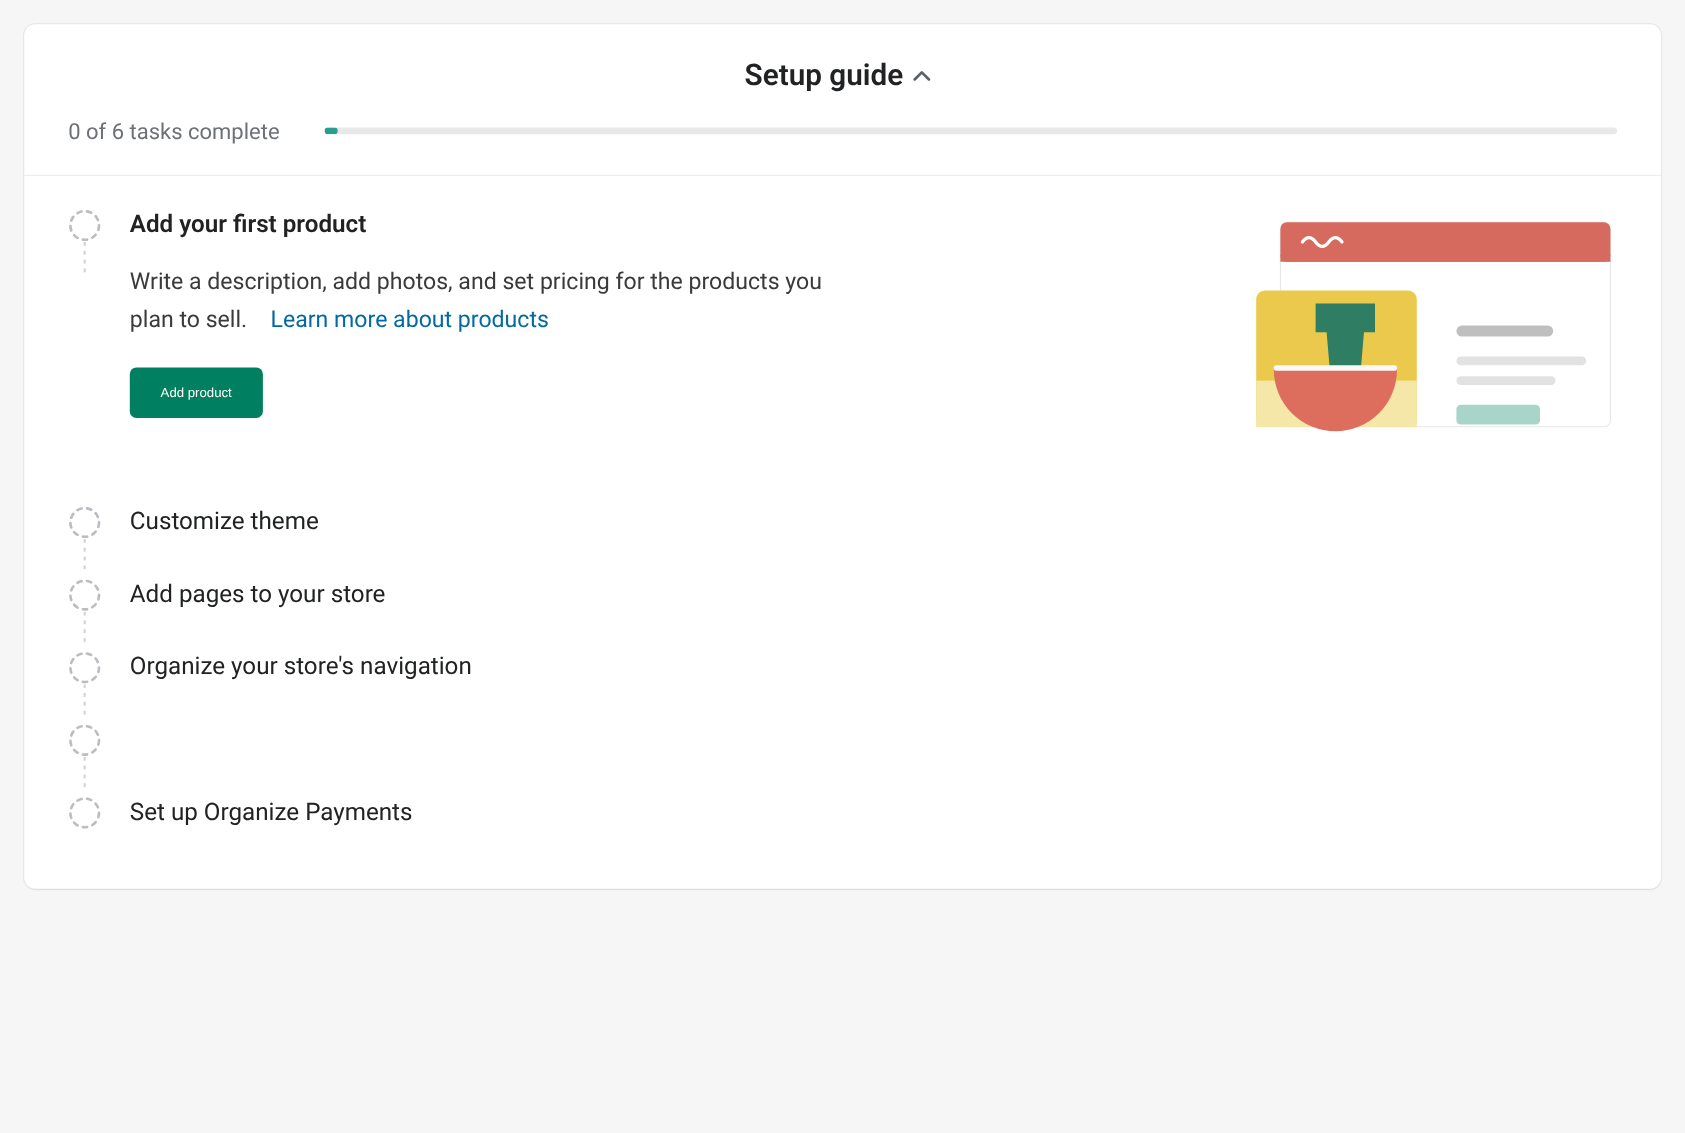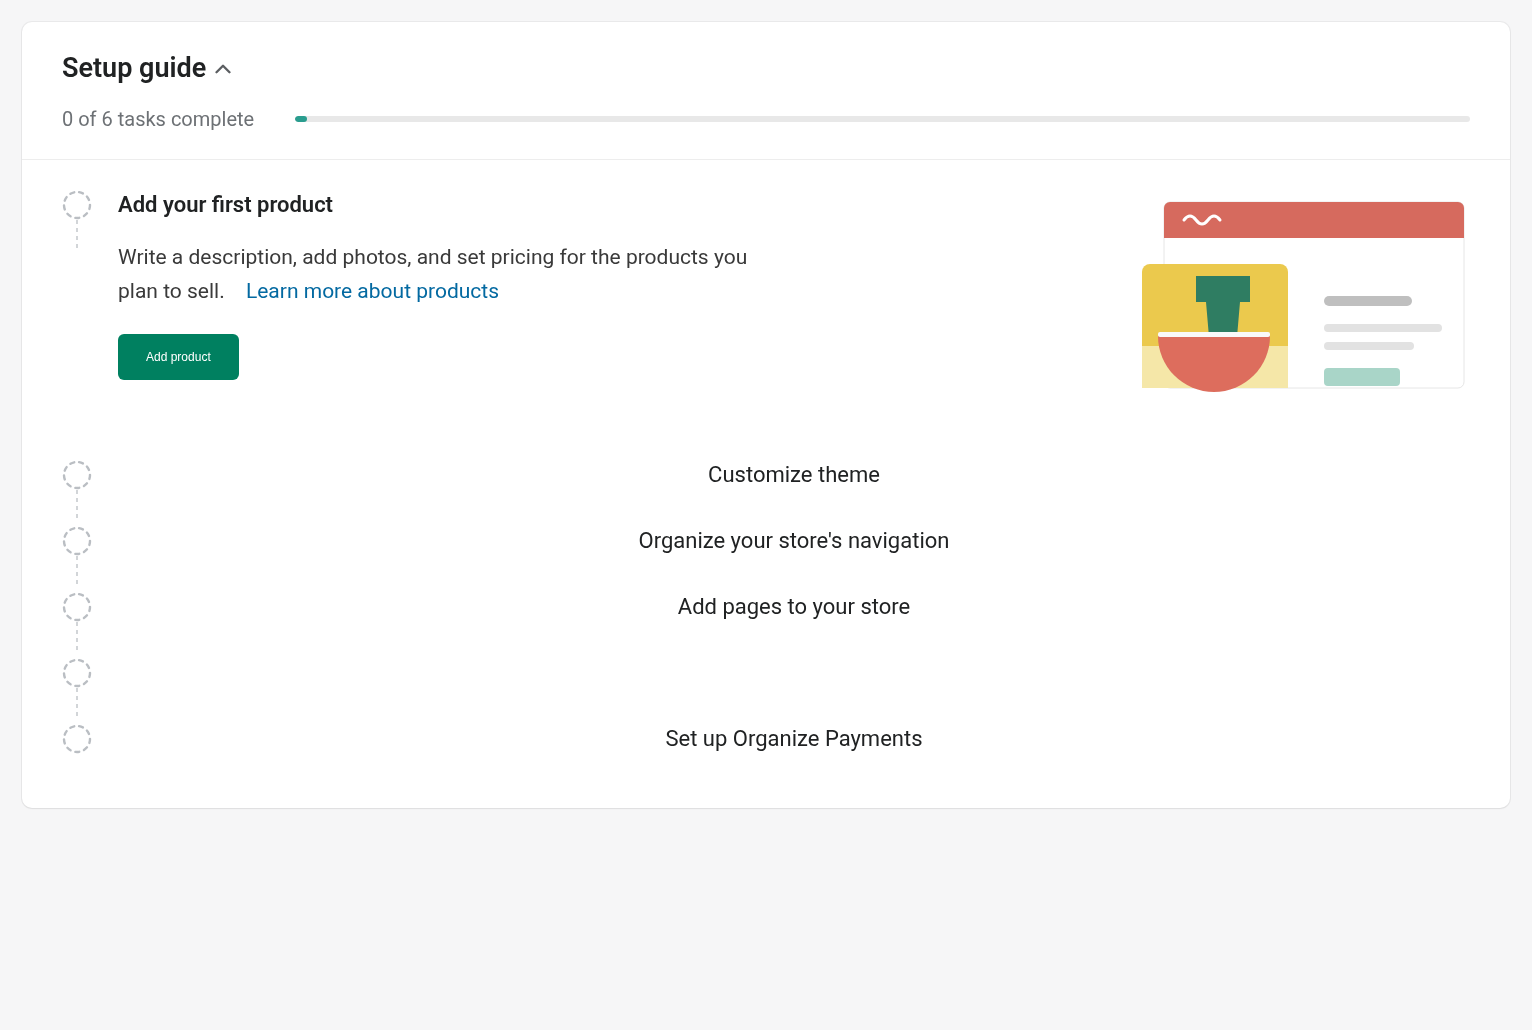--- a/index.html
+++ b/index.html
@@ -17,21 +17,21 @@
       border-radius: 10px;
       box-shadow: 0 0 0 1px rgba(0,0,0,0.05), 0 1px 2px rgba(0,0,0,0.05);
       overflow: hidden;
     }
     .card-header {
       padding: 30px 40px 28px 40px;
       border-bottom: 1px solid #ededed;
     }
     .header-top {
       display: flex;
-      justify-content: flex-start;
+      justify-content: center;
       align-items: flex-start;
     }
     .card-title {
       font-size: 27px;
       font-weight: 600;
       color: #202223;
     }
     .collapse-btn {
       background: none;
       border: none;
@@ -74,21 +74,20 @@
       padding: 30px 40px 36px 40px;
       position: relative;
     }
     .task {
       display: flex;
       align-items: flex-start;
       position: relative;
     }
     .task + .task {
       margin-top: 0;
-      text-align: center;
     }
     .task-marker-col {
       width: 56px;
       position: relative;
       flex-shrink: 0;
       display: flex;
       justify-content: flex-start;
     }
     .task-marker {
       width: 30px;
@@ -268,35 +267,35 @@
     <div class="task collapsed">
       <div class="task-marker-col">
         <div class="task-marker">
           <svg class="dashed-circle" viewBox="0 0 30 30">
             <circle cx="15" cy="15" r="13" fill="none" stroke="#babec3" stroke-width="2.4" stroke-dasharray="4 5" stroke-linecap="round"></circle>
           </svg>
         </div>
         <div class="task-connector"></div>
       </div>
       <div class="task-body">
+        <div class="task-title">Add pages to your store</div>
+      </div>
+    </div>
+
+    <div class="task collapsed">
+      <div class="task-marker-col">
+        <div class="task-marker">
+          <svg class="dashed-circle" viewBox="0 0 30 30">
+            <circle cx="15" cy="15" r="13" fill="none" stroke="#babec3" stroke-width="2.4" stroke-dasharray="4 5" stroke-linecap="round"></circle>
+          </svg>
+        </div>
+        <div class="task-connector"></div>
+      </div>
+      <div class="task-body">
         <div class="task-title">Organize your store's navigation</div>
-      </div>
-    </div>
-
-    <div class="task collapsed">
-      <div class="task-marker-col">
-        <div class="task-marker">
-          <svg class="dashed-circle" viewBox="0 0 30 30">
-            <circle cx="15" cy="15" r="13" fill="none" stroke="#babec3" stroke-width="2.4" stroke-dasharray="4 5" stroke-linecap="round"></circle>
-          </svg>
-        </div>
-        <div class="task-connector"></div>
-      </div>
-      <div class="task-body">
-        <div class="task-title">Add pages to your store</div>
       </div>
     </div>
 
     <div class="task collapsed">
       <div class="task-marker-col">
         <div class="task-marker">
           <svg class="dashed-circle" viewBox="0 0 30 30">
             <circle cx="15" cy="15" r="13" fill="none" stroke="#babec3" stroke-width="2.4" stroke-dasharray="4 5" stroke-linecap="round"></circle>
           </svg>
         </div>

